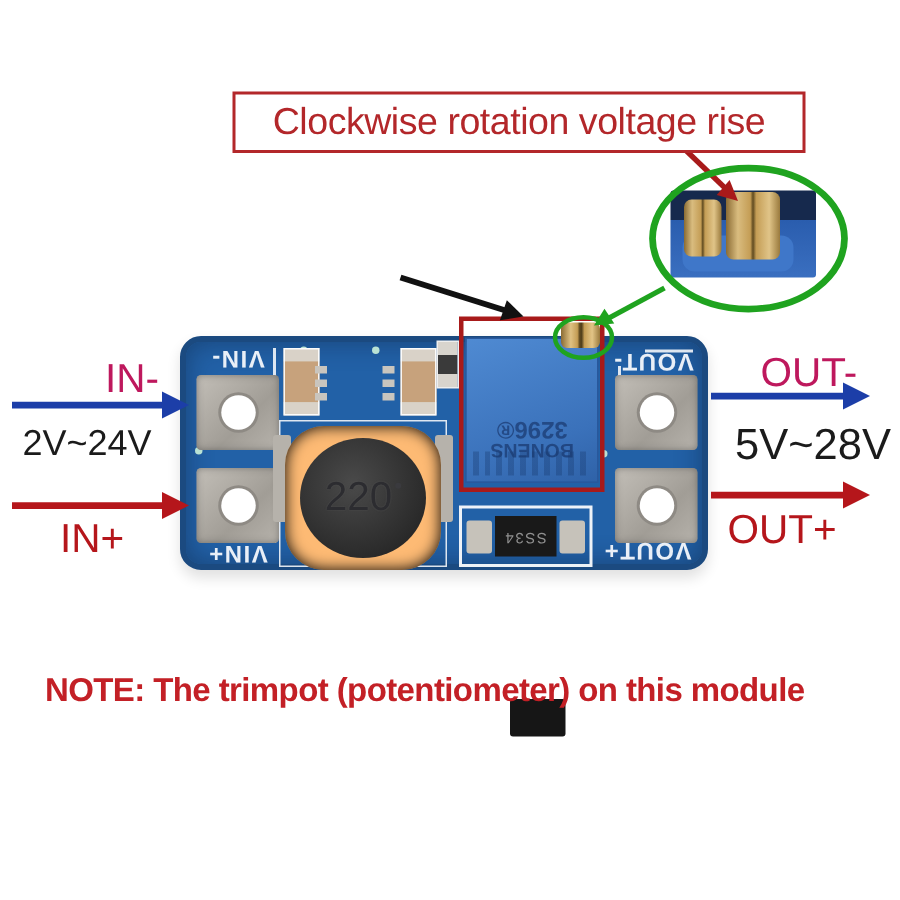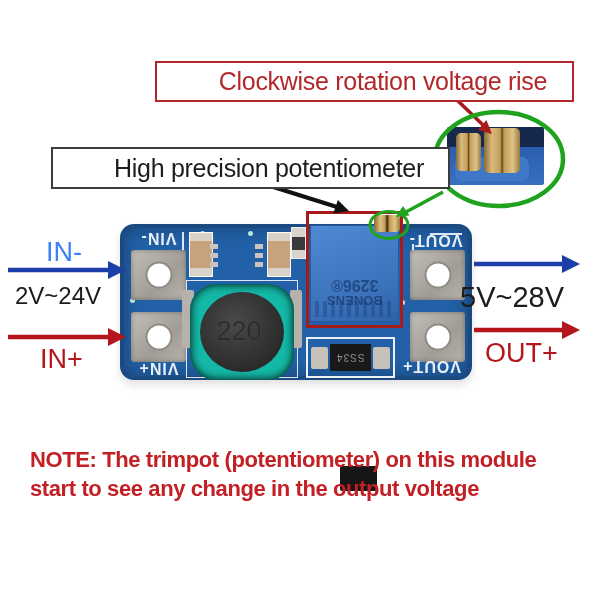--- a/index.html
+++ b/index.html
@@ -2,54 +2,54 @@
 <html><head>
 <meta charset="utf-8">
 <style>
   html,body{margin:0;padding:0;width:600px;height:600px;overflow:hidden;background:#fff;
     font-family:"Liberation Sans","DejaVu Sans",sans-serif;}
   .canvas{position:relative;width:600px;height:600px;background:#fff;}
   .layer{position:absolute;left:0;top:0;width:600px;height:600px;pointer-events:none;}
 
   
   .callout{position:absolute;display:flex;align-items:center;justify-content:center;
-    background:#fff;white-space:nowrap;z-index:8;padding-left:37px;}
+    background:#fff;white-space:nowrap;z-index:8;}
   .callout.red{left:155px;top:61px;width:378px;height:37px;border:2px solid #b3272a;
     color:#b3272a;font-size:25px;letter-spacing:-0.3px;}
   .callout.black{left:51px;top:147px;width:358px;height:38px;border:2px solid #3c3c3c;
     color:#1d1d1d;font-size:25px;letter-spacing:-0.3px;}
 
   
   .iolabel{position:absolute;white-space:nowrap;z-index:8;font-weight:500;}
-  .blue-t{color:#3b82f6;}
+  .blue-t{color:#be185d;margin-left:24px;}
   .red-t{color:#b5161b;}
   .black-t{color:#1b1b1b;}
   .lab-in-neg{left:46px;top:237px;font-size:27px;}
   .lab-in-range{left:15px;top:282px;font-size:24px;font-weight:400;}
   .lab-in-pos{left:40px;top:344px;font-size:27px;}
   .lab-out-neg{left:483px;top:233px;font-size:27px;}
-  .lab-out-range{left:460px;top:281px;font-size:29px;font-weight:400;}
+  .lab-out-range{left:490px;top:281px;font-size:29px;font-weight:400;}
   .lab-out-pos{left:485px;top:338px;font-size:27px;}
 
   
   .board{position:absolute;left:120px;top:224px;width:352px;height:156px;
     background:#2261a7;border:4px solid #1b4a80;border-radius:14px;box-sizing:border-box;
     box-shadow:inset 0 0 18px rgba(10,30,60,.45), 0 5px 9px rgba(0,0,0,.12);z-index:1;}
   .pad{position:absolute;width:55px;height:50px;background:linear-gradient(135deg,#c3bfb8,#a19d96 60%,#b7b3ac);
     border-radius:3px;box-shadow:inset 0 0 5px rgba(60,60,60,.5);}
   .pad .hole{position:absolute;left:50%;top:50%;width:23px;height:23px;border-radius:50%;
     background:#fff;transform:translate(-50%,-50%);box-shadow:0 0 0 2px #8e8a84;}
   .padlabel{position:absolute;width:55px;text-align:center;color:#e9eff7;font-size:16px;
     font-weight:700;letter-spacing:1px;transform:rotate(180deg);}
 
   .silk{position:absolute;border:1.5px solid rgba(255,255,255,.85);}
   .dot{position:absolute;width:5px;height:5px;border-radius:50%;background:#b9e2d4;}
 
   
-  .inductor{position:absolute;left:66px;top:56px;width:104px;height:96px;background:#14b8a6;
+  .inductor{position:absolute;left:66px;top:56px;width:104px;height:96px;background:#fdba74;
     border-radius:26px;box-shadow:inset 0 0 10px #000;}
   .inductor .coil{position:absolute;left:50%;top:50%;width:84px;height:80px;border-radius:50%;
     background:radial-gradient(circle at 42% 38%,#4a4a4a,#2d2d2d 65%,#1c1c1c);transform:translate(-50%,-50%);}
   .inductor .mark{position:absolute;left:50%;top:50%;transform:translate(-50%,-52%);
     color:#17171a;font-size:27px;font-weight:500;color:#1a1a1d;
     text-shadow:0 0 1px #555;color:#202024;color:#26262a;}
   .ind-mark-text{color:#2c2c30;font-size:27px;}
   .itab{position:absolute;width:12px;height:34px;background:#b6b2ab;border-radius:2px;}
 
   
@@ -216,28 +216,25 @@
     <ellipse cx="389" cy="225" rx="19" ry="13.5" fill="none" stroke="#1fa31f" stroke-width="3"></ellipse>
     <g>
       <line x1="443" y1="192" x2="406" y2="212" stroke="#1fa31f" stroke-width="3.5"></line>
       <polygon points="396,217 403,205.9 409.5,215.6" fill="#1fa31f"></polygon>
     </g>
   </svg>
 
   <div class="callout red">
     <span>Clockwise rotation voltage rise</span>
   </div>
-  <div class="callout black">
-    <span>High precision potentiometer</span>
-  </div>
 
   <div class="iolabel blue-t lab-in-neg">IN-</div>
   <div class="iolabel black-t lab-in-range">2V~24V</div>
   <div class="iolabel red-t lab-in-pos">IN+</div>
+  <div class="iolabel blue-t lab-out-neg">OUT-</div>
   <div class="iolabel black-t lab-out-range">5V~28V</div>
   <div class="iolabel red-t lab-out-pos">OUT+</div>
 
   <div class="note">
     <div>NOTE: The trimpot (potentiometer) on this module</div>
-    <div>start to see any change in the output voltage</div>
   </div>
 
 </div>
 
 </body></html>

